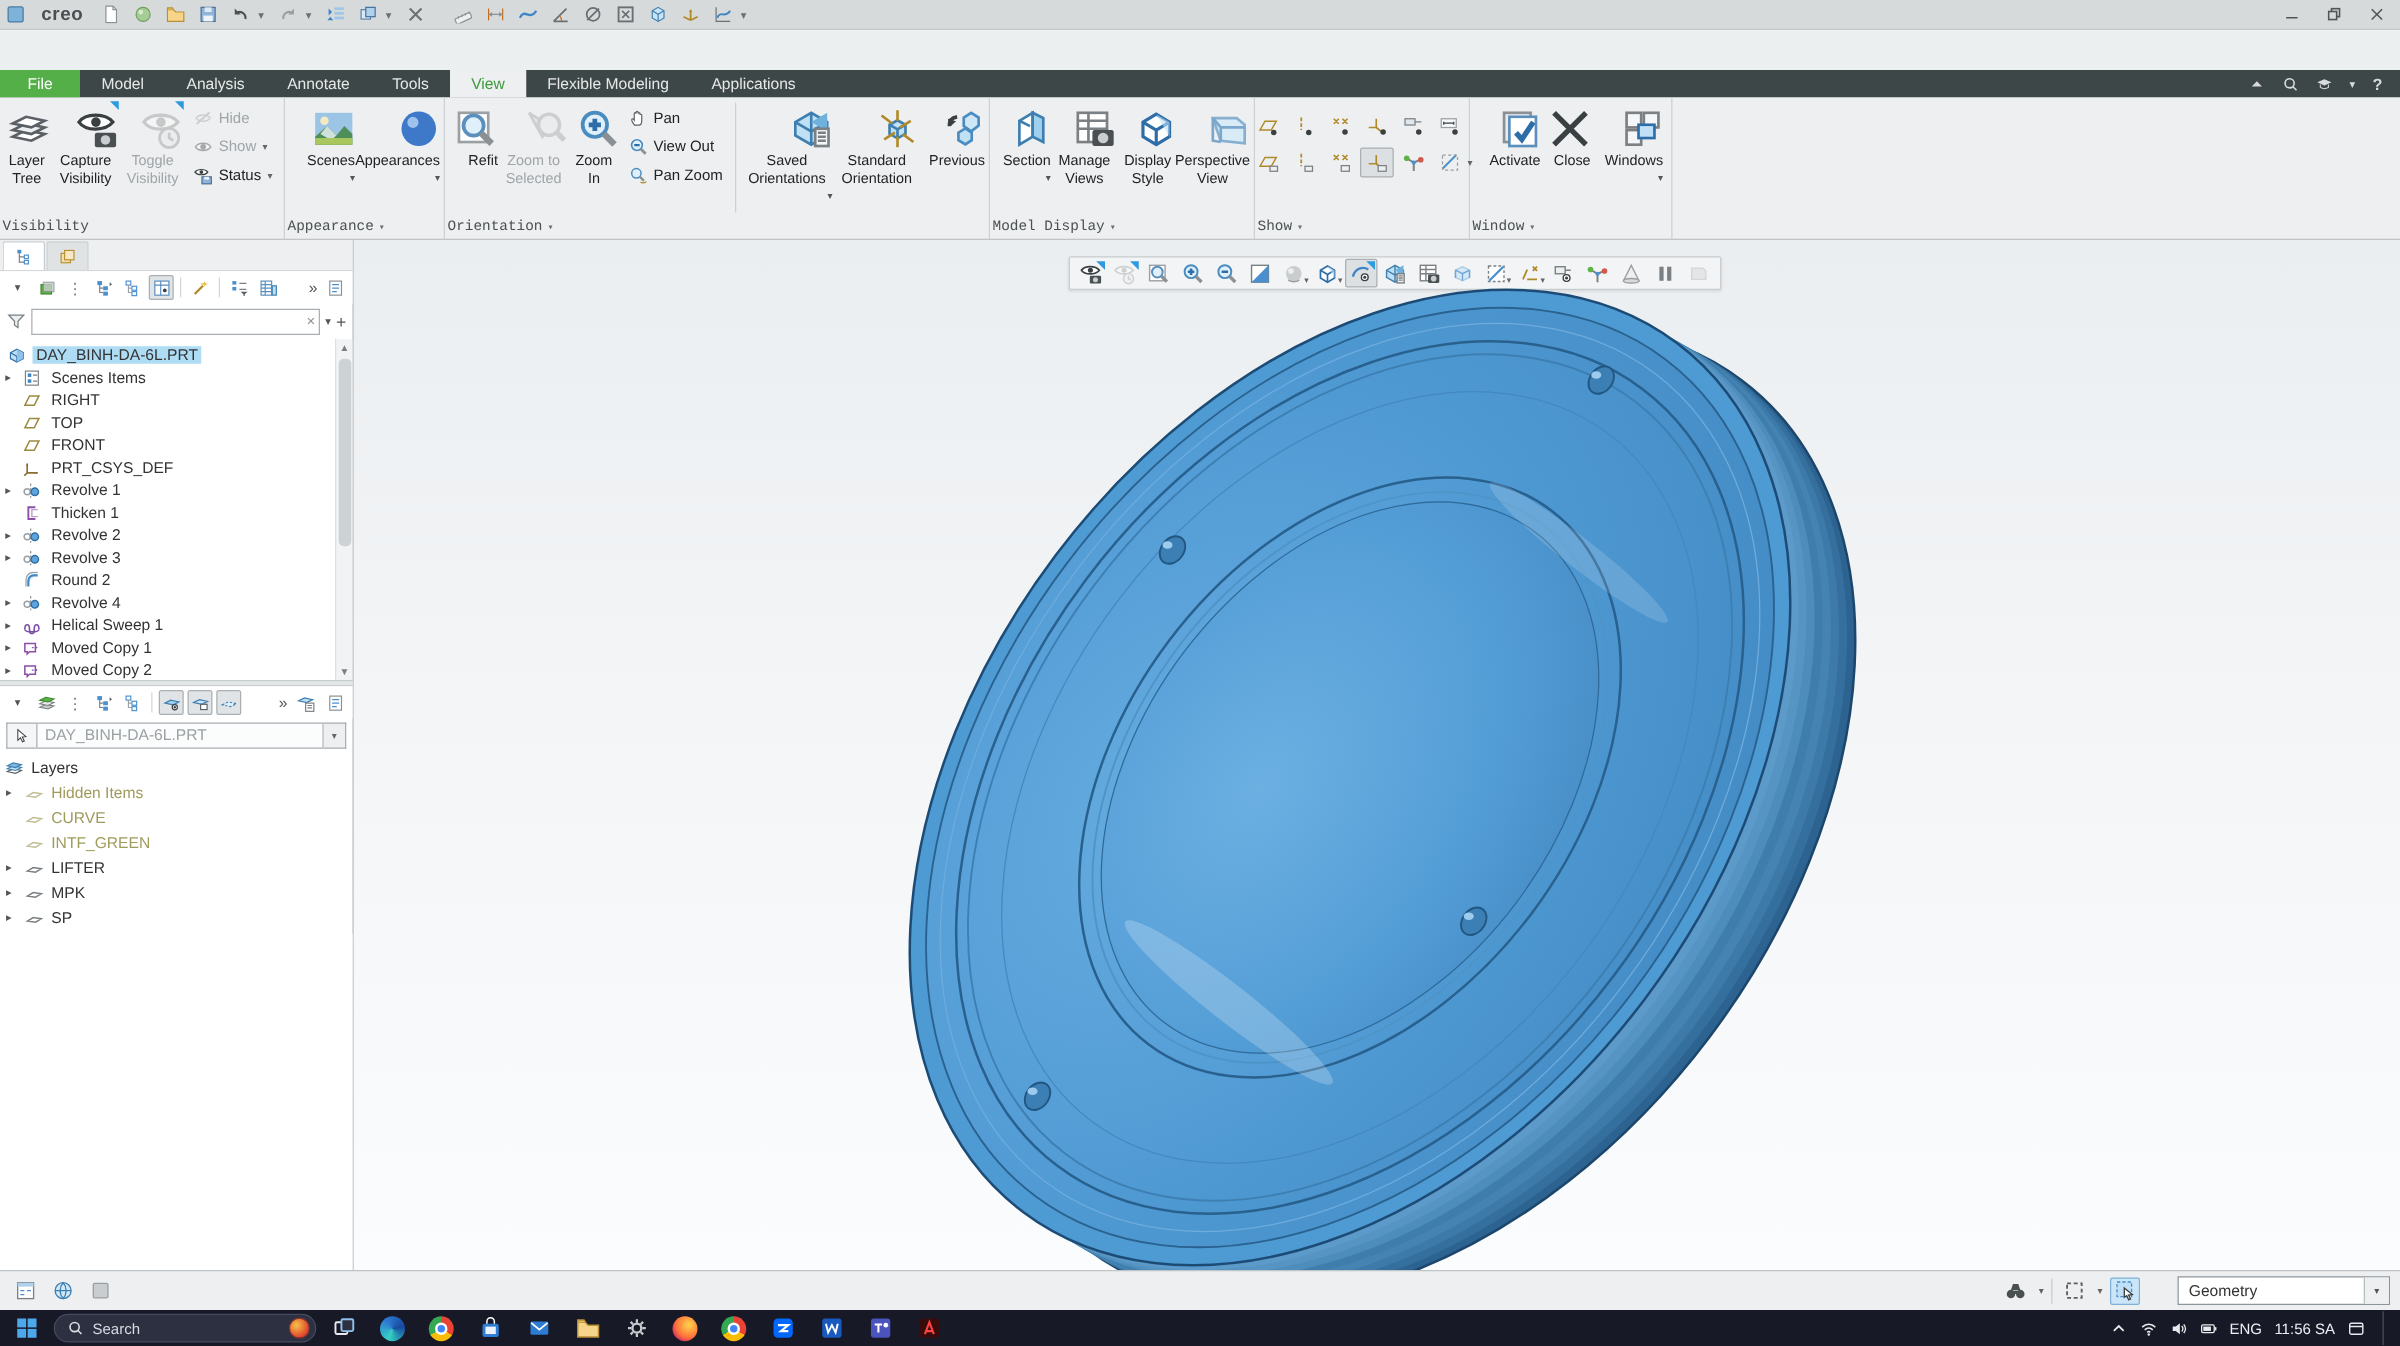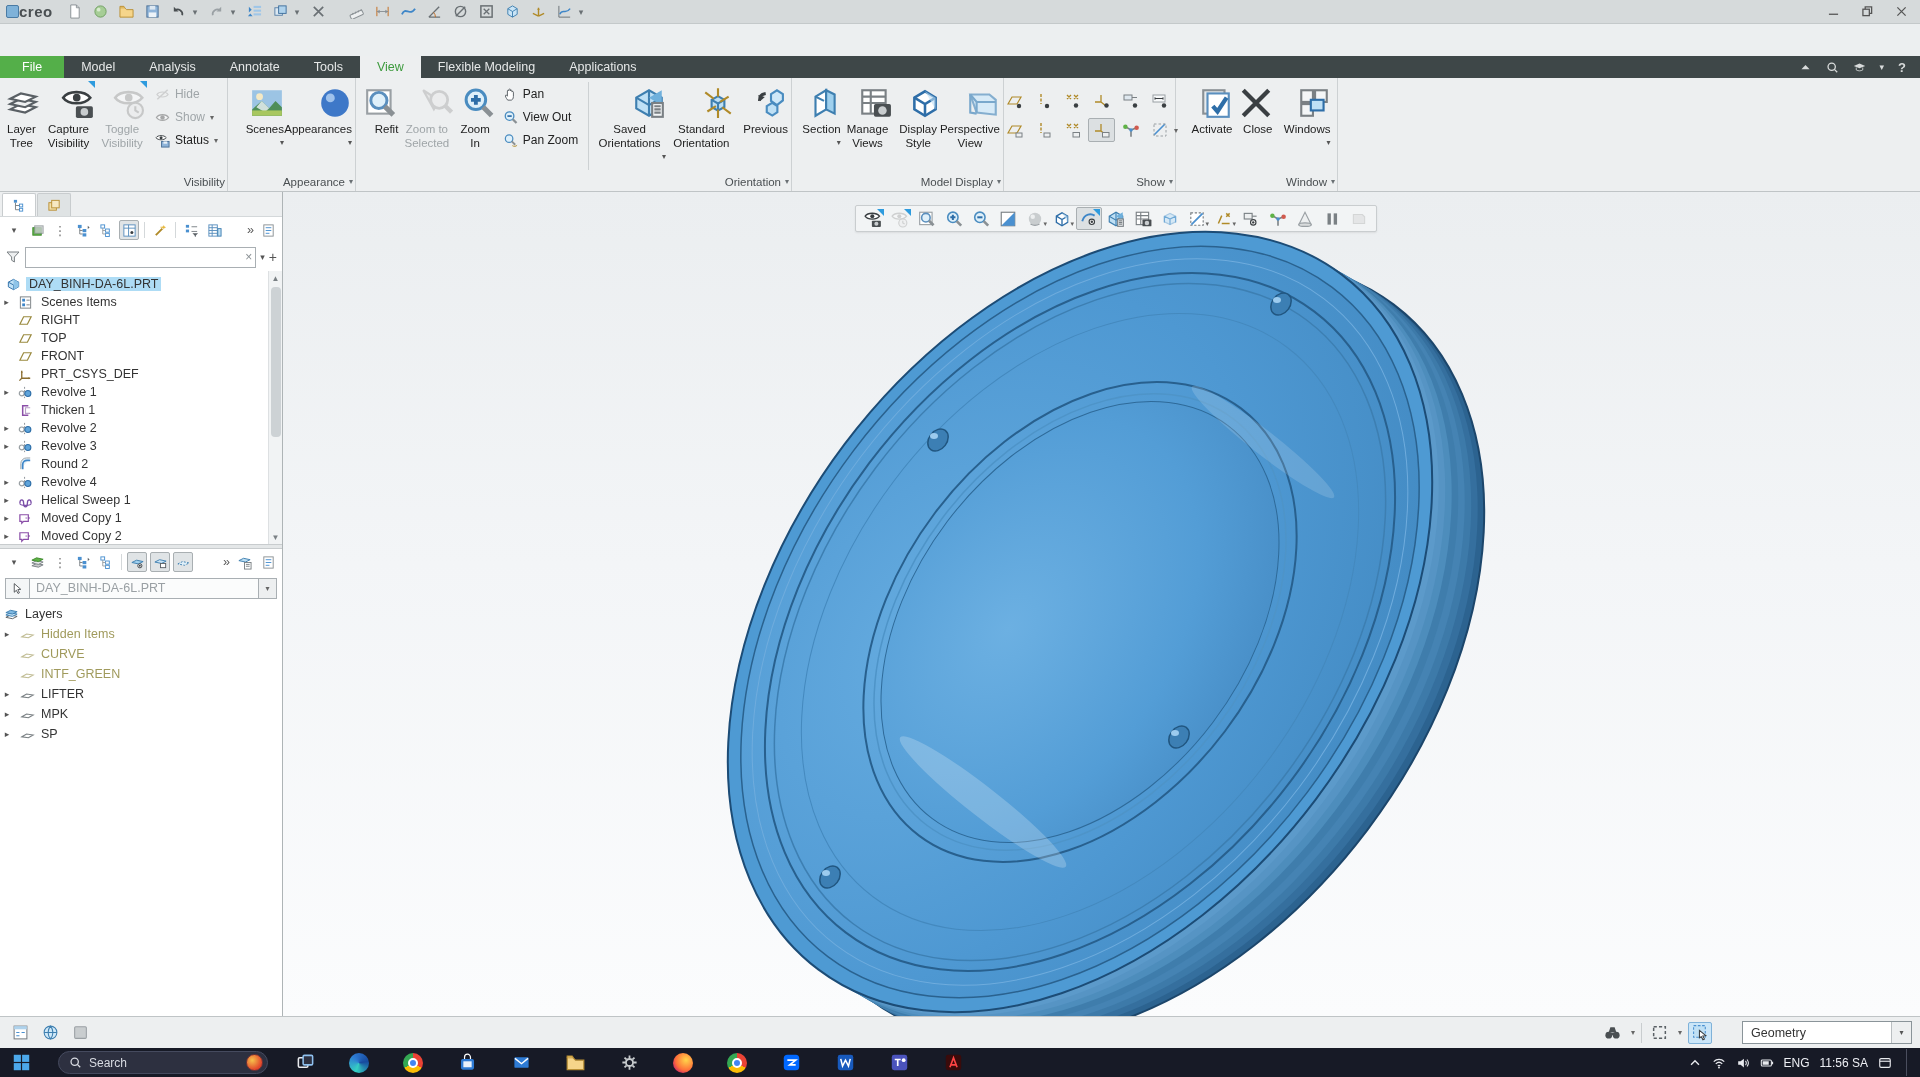--- a/index.html
+++ b/index.html
@@ -4,21 +4,21 @@
 <style>
   * { margin:0; padding:0; box-sizing:border-box; }
   html,body { width:1920px; height:1077px; overflow:hidden;
     font-family:"Liberation Sans", sans-serif; font-size:12.5px; color:#222;
     -webkit-font-smoothing:antialiased; }
   body { background:#ECEFF0; display:flex; flex-direction:column; }
 
   
   .titlebar { height:24px; background:#D6DADB; display:flex; align-items:center;
     padding:0 4px; position:relative; flex:0 0 auto; border-bottom:1px solid #C4C9CA;}
-  .brand { font-size:15px; font-weight:bold; color:#4A4F52; letter-spacing:.5px; margin:0 10px 0 2px; display:flex; align-items:center; gap:0;}
+  .brand { font-size:15px; font-weight:bold; color:#4A4F52; letter-spacing:.5px; margin:0 10px 0 2px; display:flex; align-items:center; gap:14px;}
   .brand .cube { width:13px; height:13px; background:#7FB2D9; border:1px solid #4A7BA4; border-radius:2px;}
   .qa { display:flex; align-items:center; gap:2px; }
   .qa-i { width:24px; height:20px; display:flex; align-items:center; justify-content:center; color:#5A6065; border-radius:2px;}
   .qa-i svg { width:15px; height:15px; }
   .qa-dd { font-size:9px; color:#6A7074; width:10px; }
   .qa-sep { width:10px; }
   .title { position:absolute; left:0; right:0; text-align:center; font-size:13px; color:#3A3F42; pointer-events:none;}
   .winctl { margin-left:auto; display:flex; gap:4px; z-index:2;}
   .winctl .wbtn { width:30px; height:20px; display:flex; align-items:center; justify-content:center; color:#555;}
   .winctl svg { width:11px; height:11px; stroke:#555; stroke-width:1.4; fill:none;}
@@ -29,22 +29,22 @@
   .tab.file { background:#54AF49; color:#FFF; padding:0 22px; }
   .tab.active { background:#EDEFF0; color:#3E9B3E; }
   .tabbar-right { margin-left:auto; display:flex; align-items:center; gap:14px; padding-right:14px; color:#D8DBDB;}
   .tabbar-right svg { width:13px; height:13px; fill:#D8DBDB; }
   .tabbar-right .dd { font-size:9px; }
 
   
   .ribbon { height:114px; background:#EDEFF0; border-bottom:1px solid #BFC4C6; display:flex; flex:0 0 auto; }
   .rgroup { display:flex; flex-direction:column; border-right:1px solid #CDD1D3; padding:2px 2px 0 2px;}
   .rbody { flex:1; display:flex; align-items:flex-start; }
-  .rlabel { height:19px; display:flex; align-items:center; justify-content:flex-end; gap:4px;
-    font-size:11.5px; color:#4A4F52; }
+  .rlabel { height:19px; display:flex; align-items:center; justify-content:flex-start; gap:4px;
+    font-size:11.5px; color:#4A4F52;font-family:Liberation Mono, monospace; }
   .rlabel .dd { font-size:8px; color:#6A7074; }
   .rbig { width:62px; padding:3px 1px; display:flex; flex-direction:column; align-items:flex-end;
     font-size:11.5px; line-height:1.2; text-align:center; color:#222; border-radius:2px;}
   .rbig .bic { height:40px; display:flex; align-items:center; justify-content:center;}
   .rbig svg { width:34px; height:34px; }
   .rbig .dd { font-size:8px; color:#555; margin-top:1px;}
   .rbig.dis { color:#9FA5A8; }
   .rbig.dis svg { opacity:.4; filter:grayscale(1); }
   .rcol { display:flex; flex-direction:column; justify-content:center; padding:4px 2px; gap:3px;}
   .rrow { display:flex; align-items:center; gap:5px; font-size:12px; height:20px; padding:0 5px; color:#222; white-space:nowrap;}
@@ -116,21 +116,21 @@
   .st-i svg { width:17px; height:17px; }
   .st-right { margin-left:auto; display:flex; align-items:center; gap:6px;}
   .st-sep { width:1px; height:20px; background:#C9CDCF;}
   .st-dd { font-size:8px; color:#666; }
   .sel-ind { width:24px; height:22px; background:#CBE6F8; border:1px solid #7FB2D9; display:flex; align-items:center; justify-content:center; border-radius:2px;}
   .geocombo { width:170px; height:23px; background:#FFF; border:1px solid #8A9499; display:flex; align-items:center; margin-left:24px;}
   .geocombo .gv { flex:1; padding:0 8px; font-size:12.5px; color:#333;}
   .geocombo .gd { width:20px; height:100%; border-left:1px solid #B9BEC1; background:#EDEFF0; display:flex; align-items:center; justify-content:center; font-size:8px; color:#555;}
 
   
-  .taskbar { height:29px; background:#171A26; display:flex; align-items:center; padding:0 4px; gap:20px; flex:0 0 auto; color:#E8EAEE;}
+  .taskbar { height:29px; background:#171A26; display:flex; align-items:center; padding:0 4px; gap:5px; flex:0 0 auto; color:#E8EAEE;}
   .tb-i { width:34px; height:27px; display:flex; align-items:center; justify-content:center; border-radius:4px;}
   .tb-i svg { width:19px; height:19px; }
   .searchpill { width:210px; height:23px; background:#2D3040; border:1px solid #454A5E; border-radius:12px; display:flex; align-items:center; padding:0 4px 0 10px; gap:7px; font-size:12px; color:#D8DBE2;}
   .searchpill svg { width:13px; height:13px; }
   .sp-badge { margin-left:auto; width:17px; height:17px; border-radius:50%; background:radial-gradient(circle at 35% 35%, #F6C14B, #E2452B 70%); border:1px solid #733; }
   .tray { margin-left:auto; display:flex; align-items:center; gap:10px; padding-right:6px; font-size:12px;}
   .tray svg { width:14px; height:14px; fill:#E8EAEE; stroke:#E8EAEE;}
   .tray .txt { color:#EDEFF4; }
   .showdesk { width:4px; height:27px; border-left:1px solid #4A4E5E; margin-left:4px;}
   .chrome-ic { width:20px; height:20px; border-radius:50%; background:conic-gradient(#EA4335 0deg 120deg, #FBBC05 120deg 240deg, #34A853 240deg 360deg); position:relative;}

